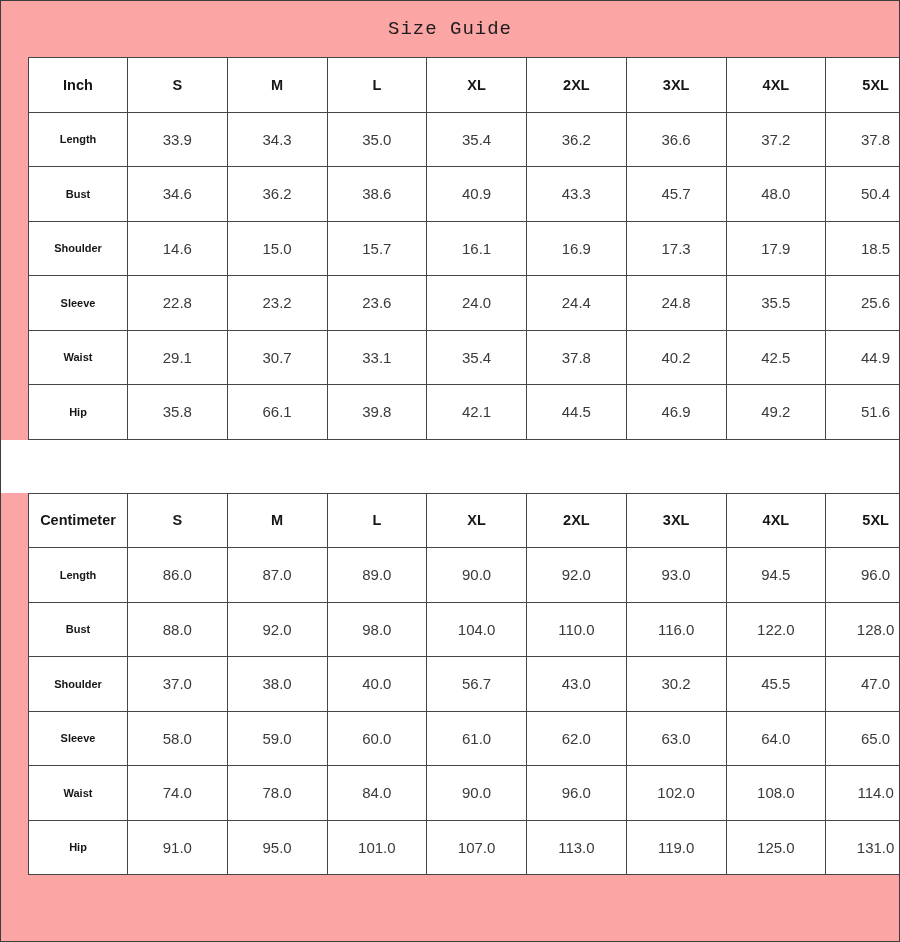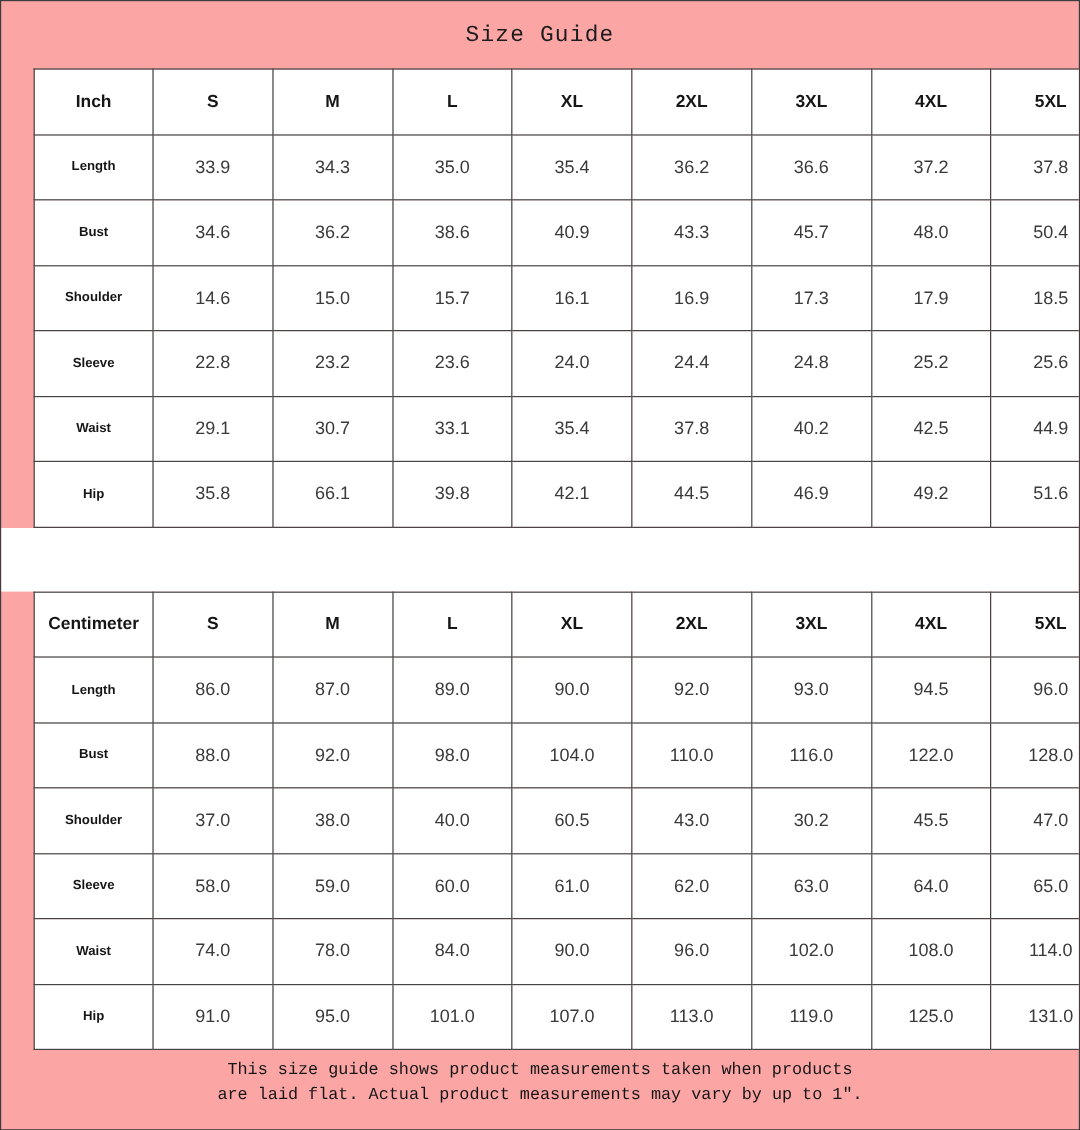--- a/index.html
+++ b/index.html
@@ -142,21 +142,21 @@
           <td class="value-cell">18.5</td>
         </tr>
         <tr>
           <td class="row-label">Sleeve</td>
           <td class="value-cell">22.8</td>
           <td class="value-cell">23.2</td>
           <td class="value-cell">23.6</td>
           <td class="value-cell">24.0</td>
           <td class="value-cell">24.4</td>
           <td class="value-cell">24.8</td>
-          <td class="value-cell">25.2</td>
+          <td class="value-cell">35.5</td>
           <td class="value-cell">25.6</td>
         </tr>
         <tr>
           <td class="row-label">Waist</td>
           <td class="value-cell">29.1</td>
           <td class="value-cell">30.7</td>
           <td class="value-cell">33.1</td>
           <td class="value-cell">35.4</td>
           <td class="value-cell">37.8</td>
           <td class="value-cell">40.2</td>
@@ -225,21 +225,21 @@
           <td class="value-cell">110.0</td>
           <td class="value-cell">116.0</td>
           <td class="value-cell">122.0</td>
           <td class="value-cell">128.0</td>
         </tr>
         <tr>
           <td class="row-label">Shoulder</td>
           <td class="value-cell">37.0</td>
           <td class="value-cell">38.0</td>
           <td class="value-cell">40.0</td>
-          <td class="value-cell">60.5</td>
+          <td class="value-cell">56.7</td>
           <td class="value-cell">43.0</td>
           <td class="value-cell">30.2</td>
           <td class="value-cell">45.5</td>
           <td class="value-cell">47.0</td>
         </tr>
         <tr>
           <td class="row-label">Sleeve</td>
           <td class="value-cell">58.0</td>
           <td class="value-cell">59.0</td>
           <td class="value-cell">60.0</td>
@@ -267,18 +267,14 @@
           <td class="value-cell">101.0</td>
           <td class="value-cell">107.0</td>
           <td class="value-cell">113.0</td>
           <td class="value-cell">119.0</td>
           <td class="value-cell">125.0</td>
           <td class="value-cell">131.0</td>
         </tr>
       </tbody>
     </table>
 
-  <div class="footer-note">
-    <span>This size guide shows product measurements taken when products</span>
-    <span>are laid flat. Actual product measurements may vary by up to 1″.</span>
-  </div>
 
 </div>
 
 </body></html>

